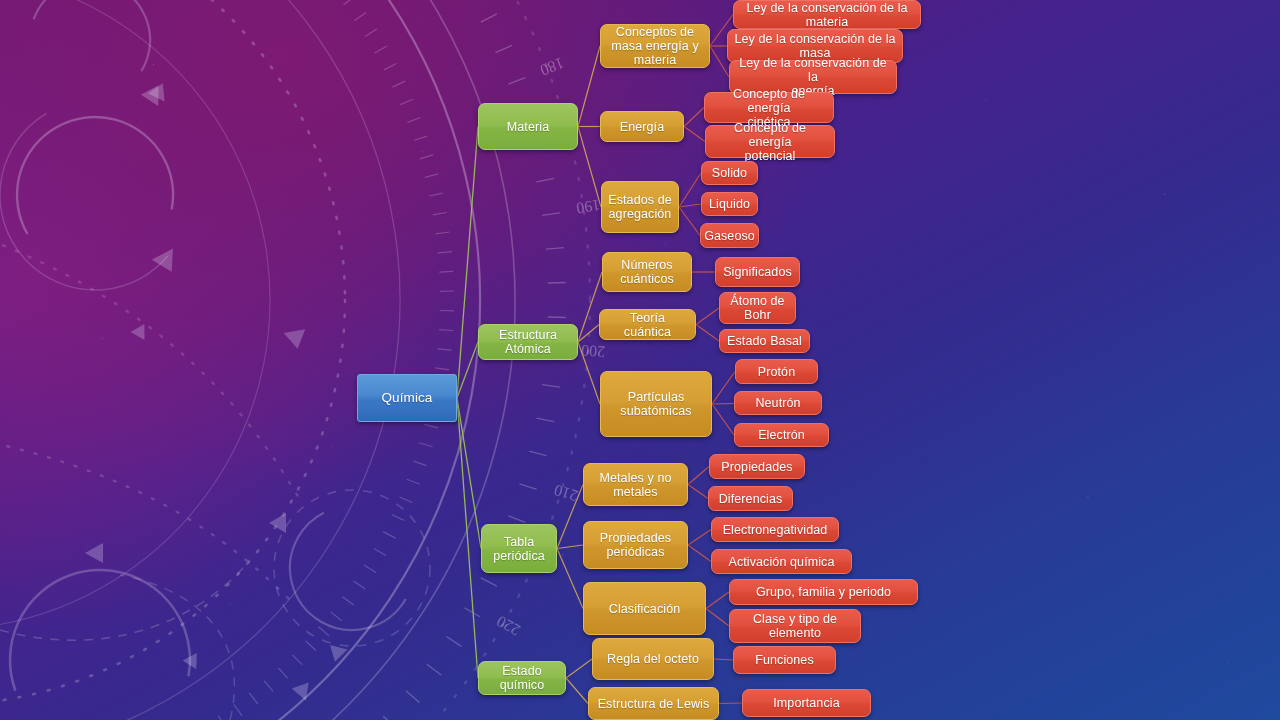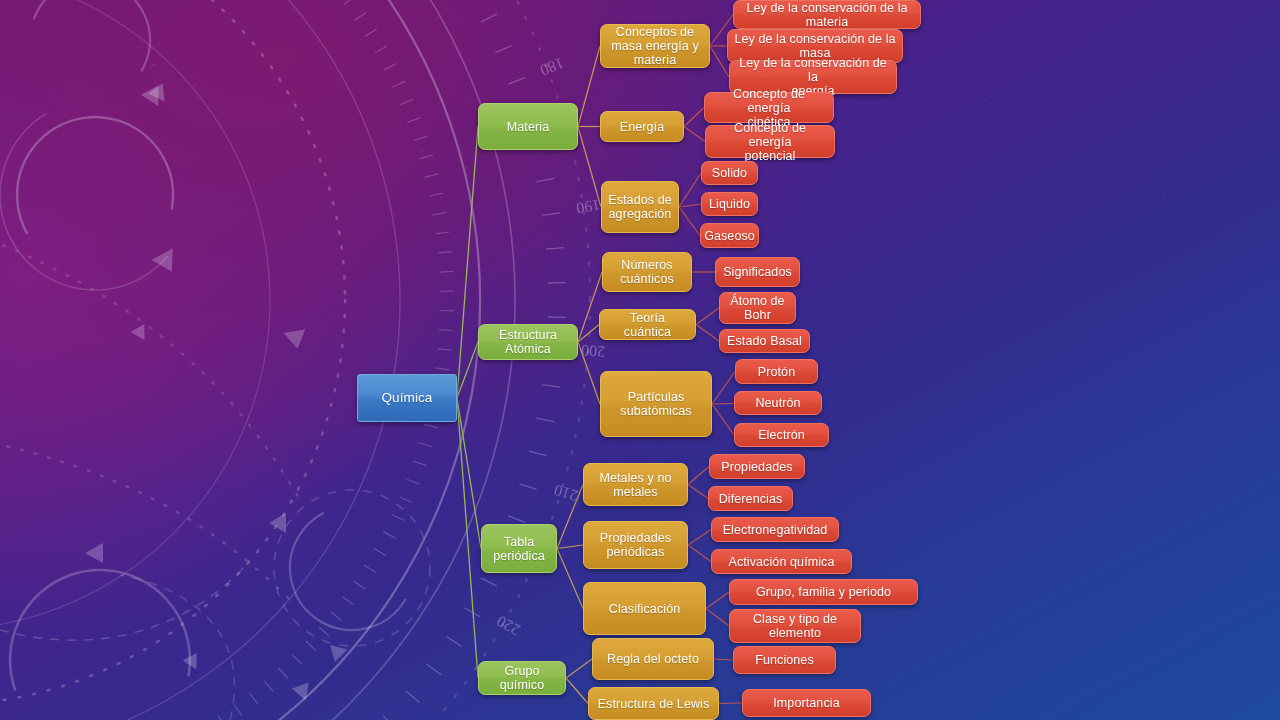--- a/index.html
+++ b/index.html
@@ -188,21 +188,21 @@
         <span style="white-space: pre-line;">Materia</span>
       </div>
       <div class="node n-l1" style="left: 478px; top: 324px; width: 100px; height: 36px;">
         <span style="white-space: pre-line;">Estructura Atómica</span>
       </div>
       <div class="node n-l1" style="left: 481px; top: 524px; width: 76px; height: 49px;">
         <span style="white-space: pre-line;">Tabla
 periódica</span>
       </div>
       <div class="node n-l1" style="left: 478px; top: 661px; width: 88px; height: 34px;">
-        <span style="white-space: pre-line;">Grupo químico</span>
+        <span style="white-space: pre-line;">Estado químico</span>
       </div>
       <div class="node n-l2" style="left: 600px; top: 24px; width: 110px; height: 44px;">
         <span style="white-space: pre-line;">Conceptos de
 masa energía y
 materia</span>
       </div>
       <div class="node n-l2" style="left: 600px; top: 111px; width: 84px; height: 31px;">
         <span style="white-space: pre-line;">Energía</span>
       </div>
       <div class="node n-l2" style="left: 601px; top: 181px; width: 78px; height: 52px;">

